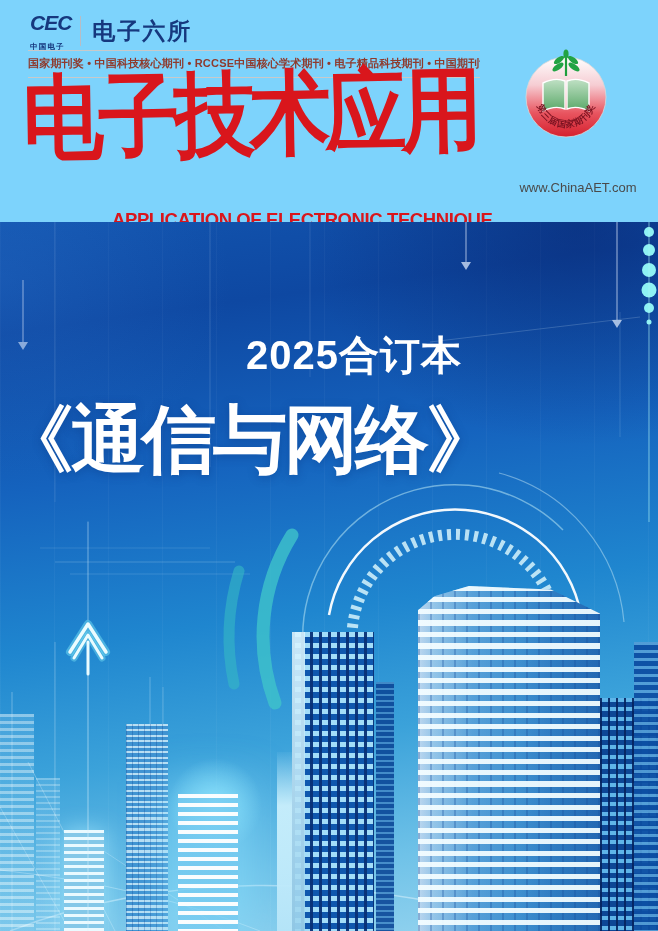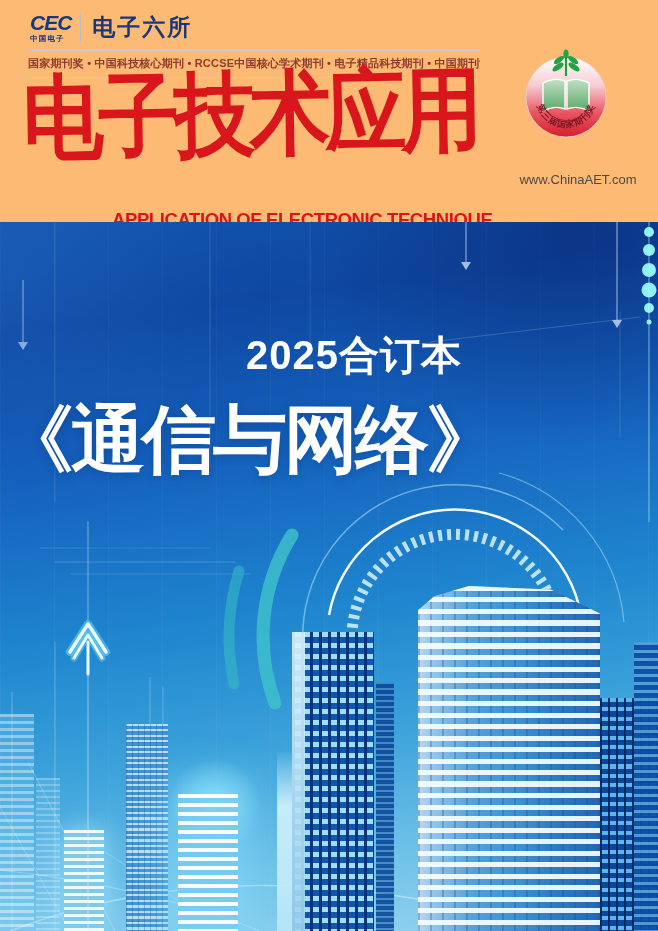--- a/index.html
+++ b/index.html
@@ -1,43 +1,43 @@
 <!DOCTYPE html>
 <html><head>
 <meta charset="utf-8">
 <style>
   html,body{margin:0;padding:0;background:#e8e8e8;}
   .page{
-    position:relative;width:658px;height:931px;margin:0 auto;background:#fdba74;overflow:hidden;
+    position:relative;width:658px;height:931px;margin:0 auto;background:#7dd3fc;overflow:hidden;
     font-family:"Liberation Sans","DejaVu Sans",sans-serif;
   }
   
   .cec-row{position:absolute;top:12px;left:30px;display:flex;align-items:center;}
   .cec-mark{display:flex;flex-direction:column;line-height:1;}
   .cec-text{font-style:italic;font-weight:900;font-size:21px;color:#16387e;letter-spacing:-1px;}
-  .cec-sub{font-size:7.5px;color:#16387e;letter-spacing:1.2px;margin-top:2px;font-weight:700;}
+  .cec-sub{font-size:7.5px;color:#16387e;letter-spacing:1.2px;margin-top:10px;font-weight:700;}
   .logo-divider{width:1px;height:30px;background:#b8bcc4;margin:0 11px 0 9px;}
   .division{font-size:23px;font-weight:900;color:#16387e;letter-spacing:2px;}
 
   .accred{
     position:absolute;top:50px;left:28px;width:452px;
     border-top:1px solid #c9c9c9;border-bottom:1px solid #c9c9c9;
     padding:5px 0 6px;font-size:11px;font-weight:700;color:#8f3a2c;letter-spacing:0.2px;white-space:nowrap;overflow:hidden;
   }
   .calligraphy{
     position:absolute;top:66px;left:22px;width:560px;
     font-size:92px;font-weight:900;color:#d9161c;letter-spacing:-6px;line-height:1.15;white-space:nowrap;
     transform:scaleX(.88) rotate(-1deg);transform-origin:left top;
   }
   .title-en{
     position:absolute;top:177px;left:112px;
     font-size:18.5px;font-weight:800;color:#d9161c;letter-spacing:-0.4px;white-space:nowrap;margin-top:32px;
   }
   .badge{position:absolute;top:46px;left:524px;}
-  .website{position:absolute;top:172px;left:512px;width:132px;text-align:center;font-size:13px;color:#4a4a4a;}
+  .website{position:absolute;top:180px;left:512px;width:132px;text-align:center;font-size:13px;color:#4a4a4a;}
 
   
   .cover{
     position:absolute;top:222px;left:0;width:658px;height:709px;overflow:hidden;
     background:linear-gradient(172deg,#1254ae 0%,#0e48a2 14%,#1563be 34%,#1f86cf 54%,#3ba2da 70%,#6fc2e8 86%,#9ad6f0 100%);
   }
   .cover .tint{
     position:absolute;inset:0;z-index:0;pointer-events:none;
     background:
       radial-gradient(60% 45% at 88% 0%, rgba(7,32,104,.5), transparent 70%),

